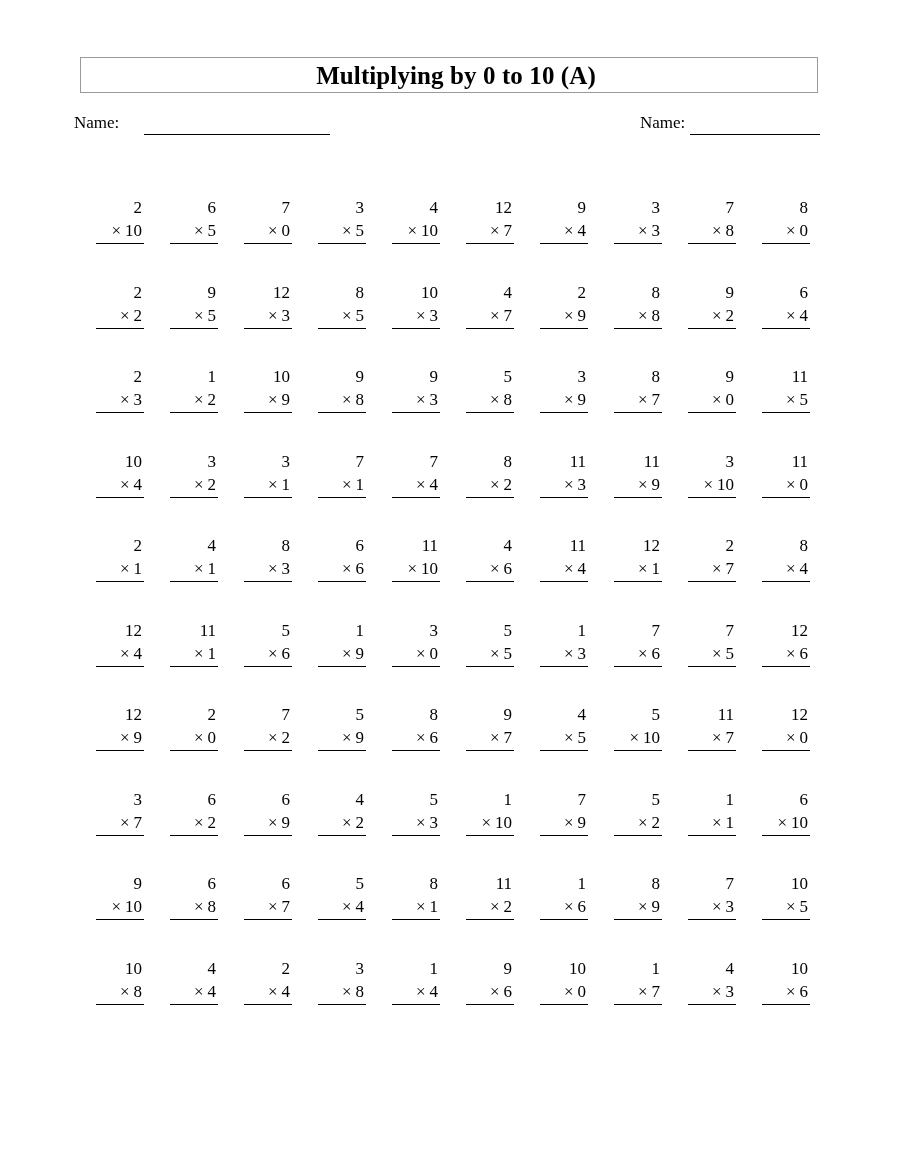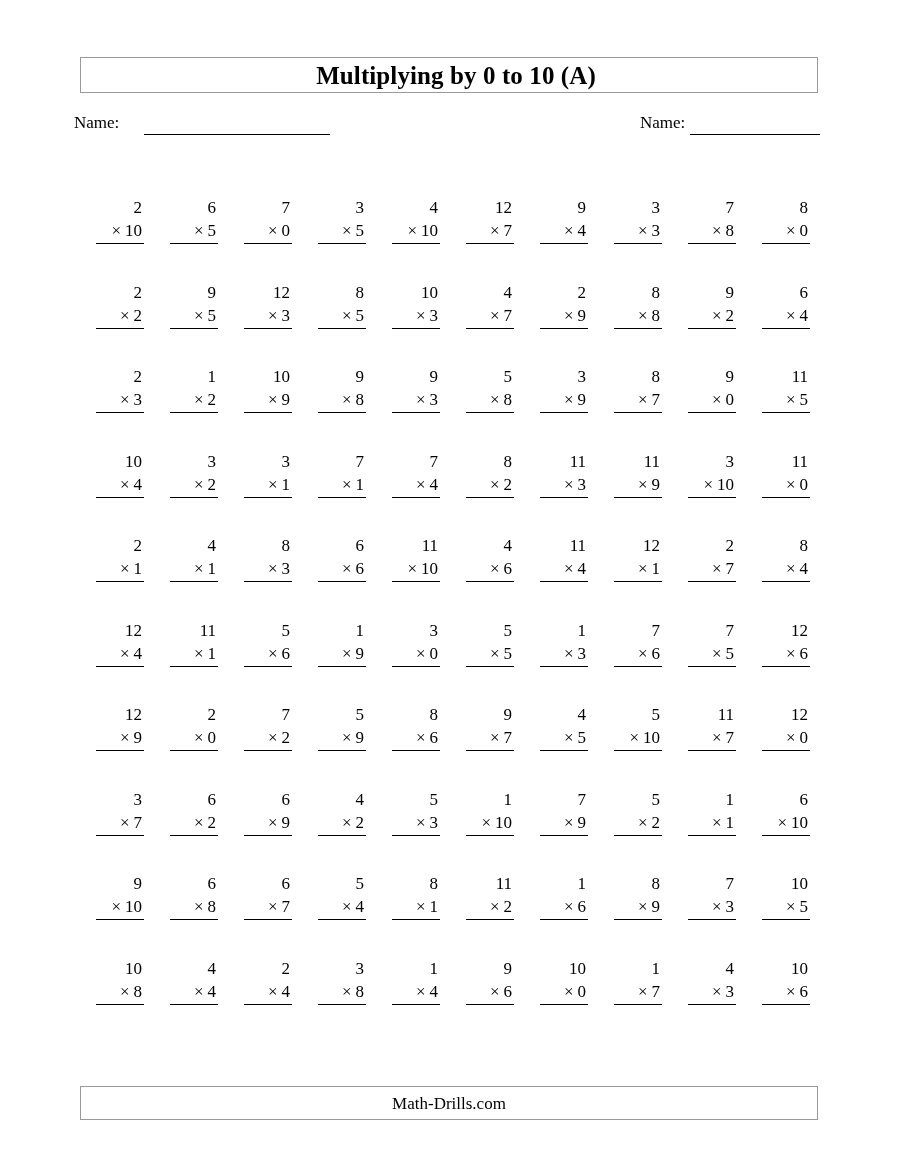--- a/index.html
+++ b/index.html
@@ -775,17 +775,14 @@
         </div>
         <div class="pcell">
           <div class="prob">
             <span class="top-num">10</span>
             <span class="bot-row"><span class="op">×</span><span>6</span></span>
           </div>
         </div>
       </div>
     </div>
 
-  <div class="footer-box">
-    <span class="footer-text">Math-Drills.com</span>
-  </div>
 
 </div>
 
 </body></html>

